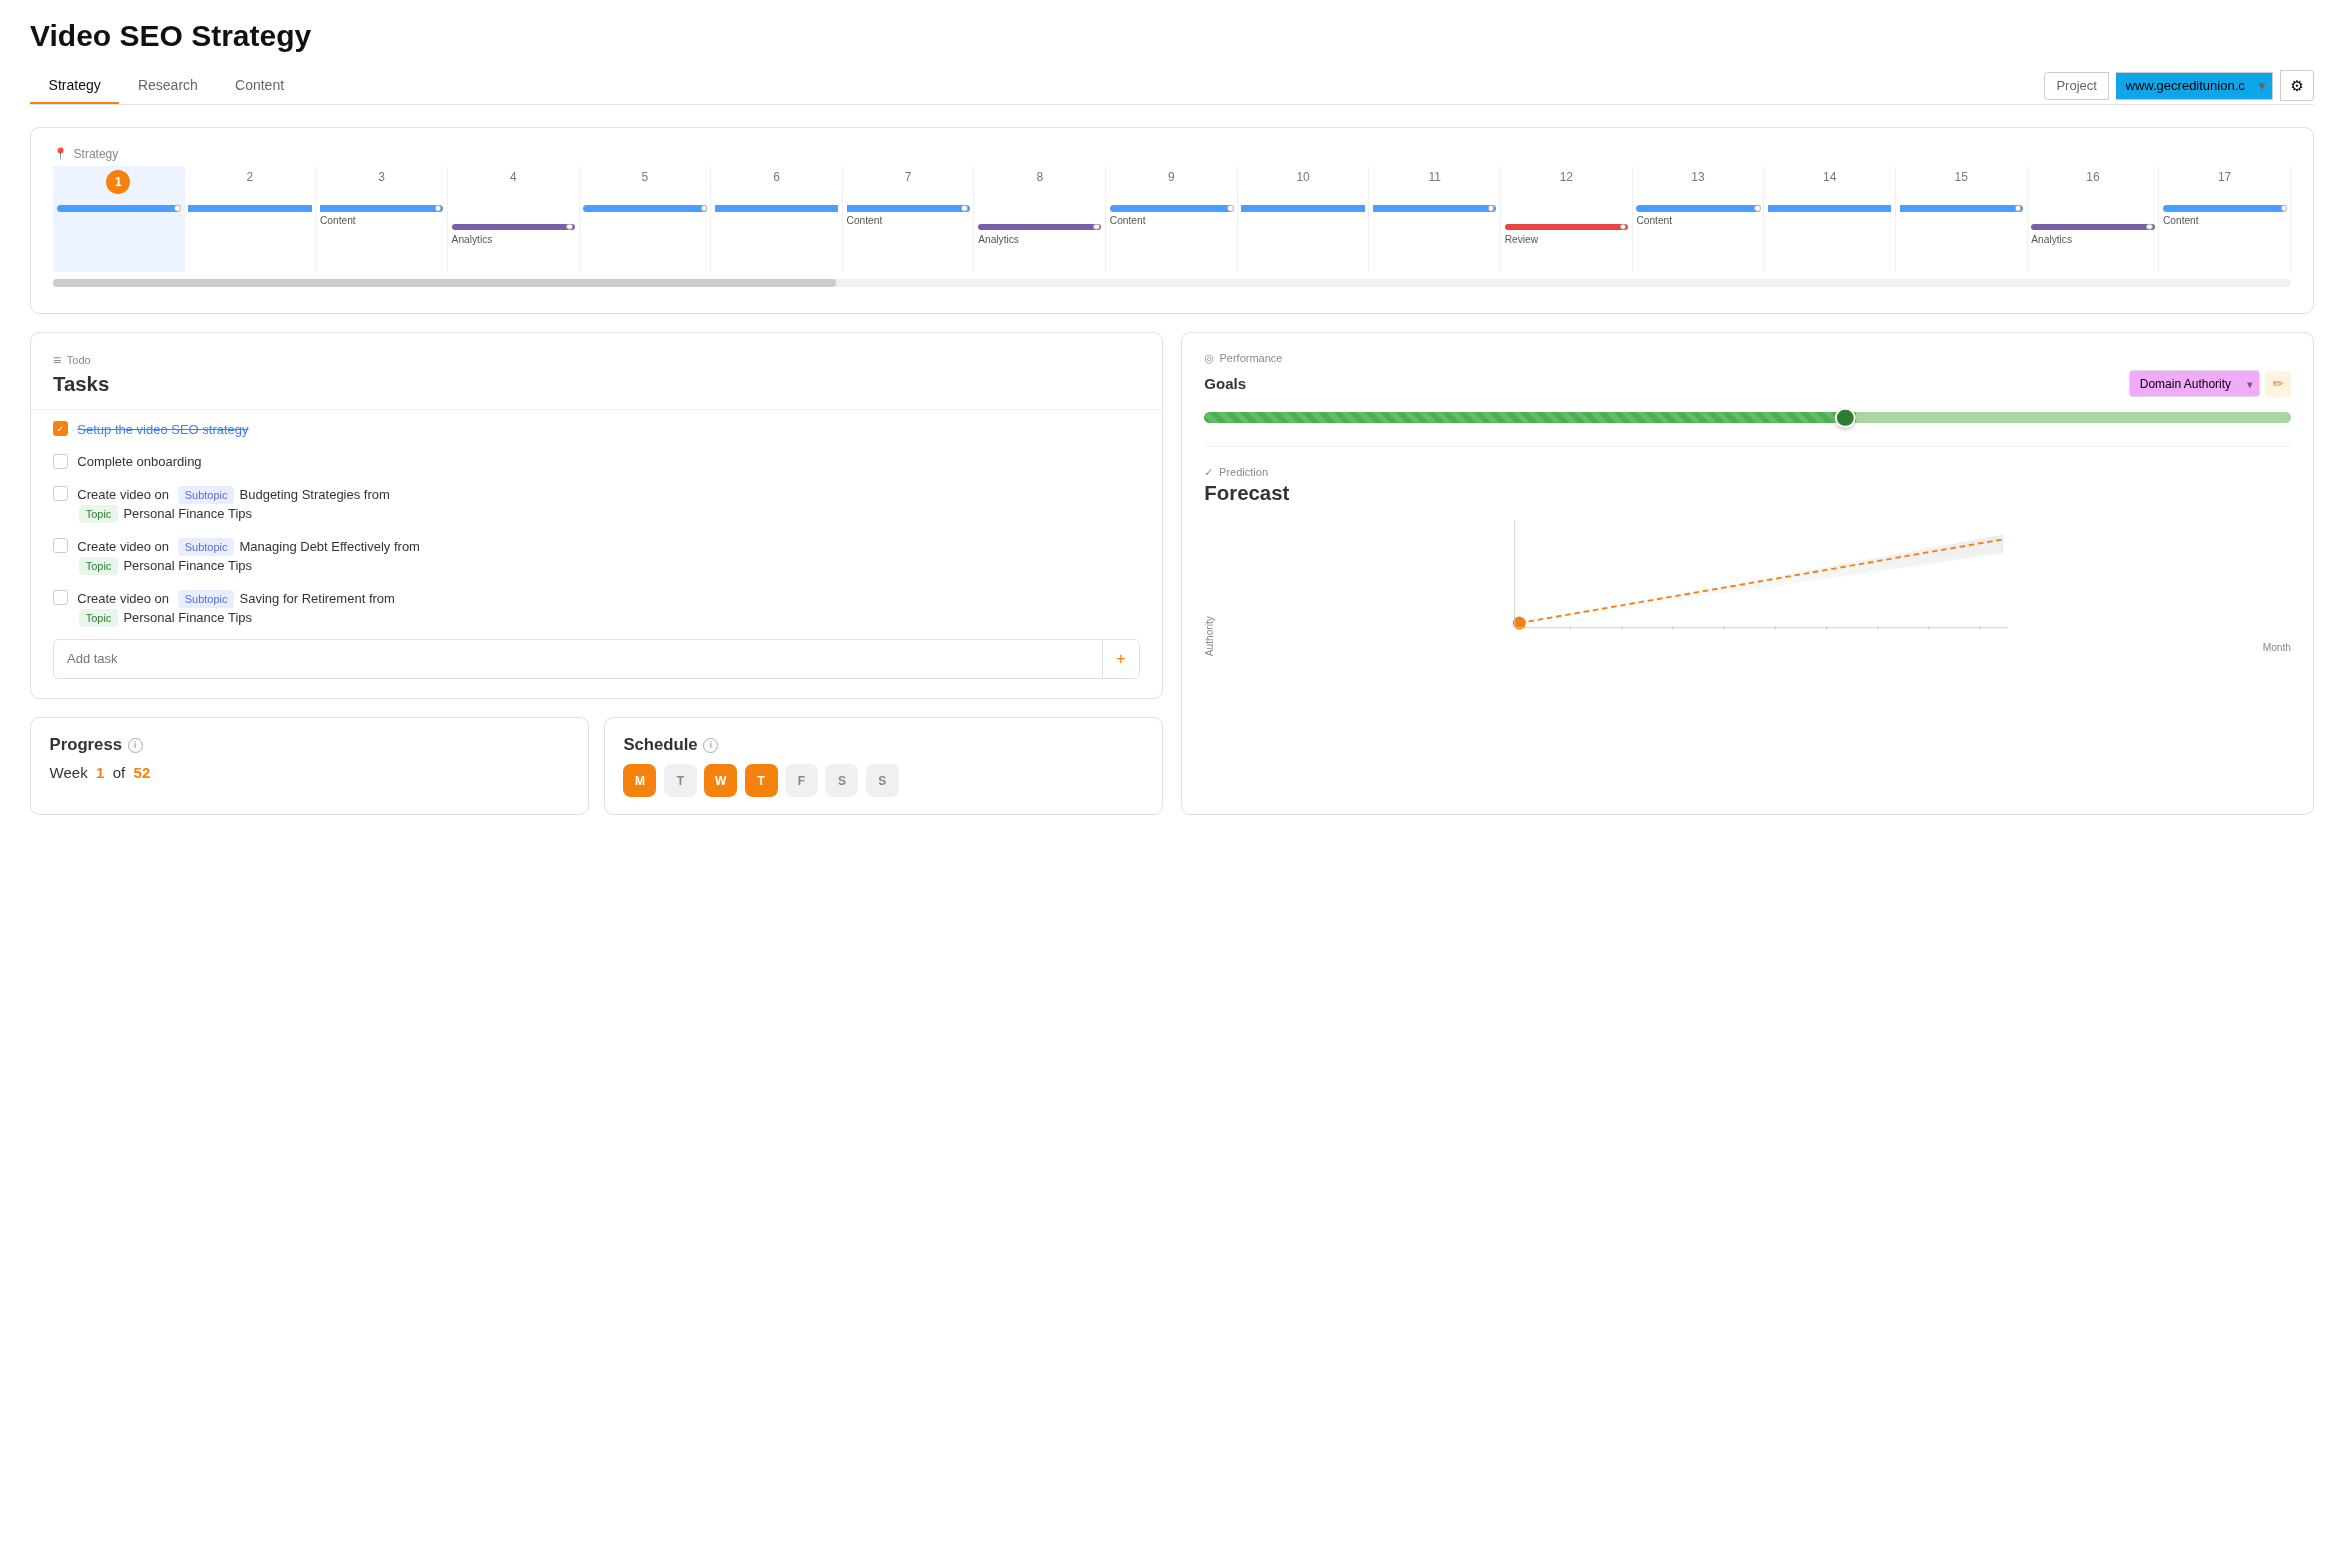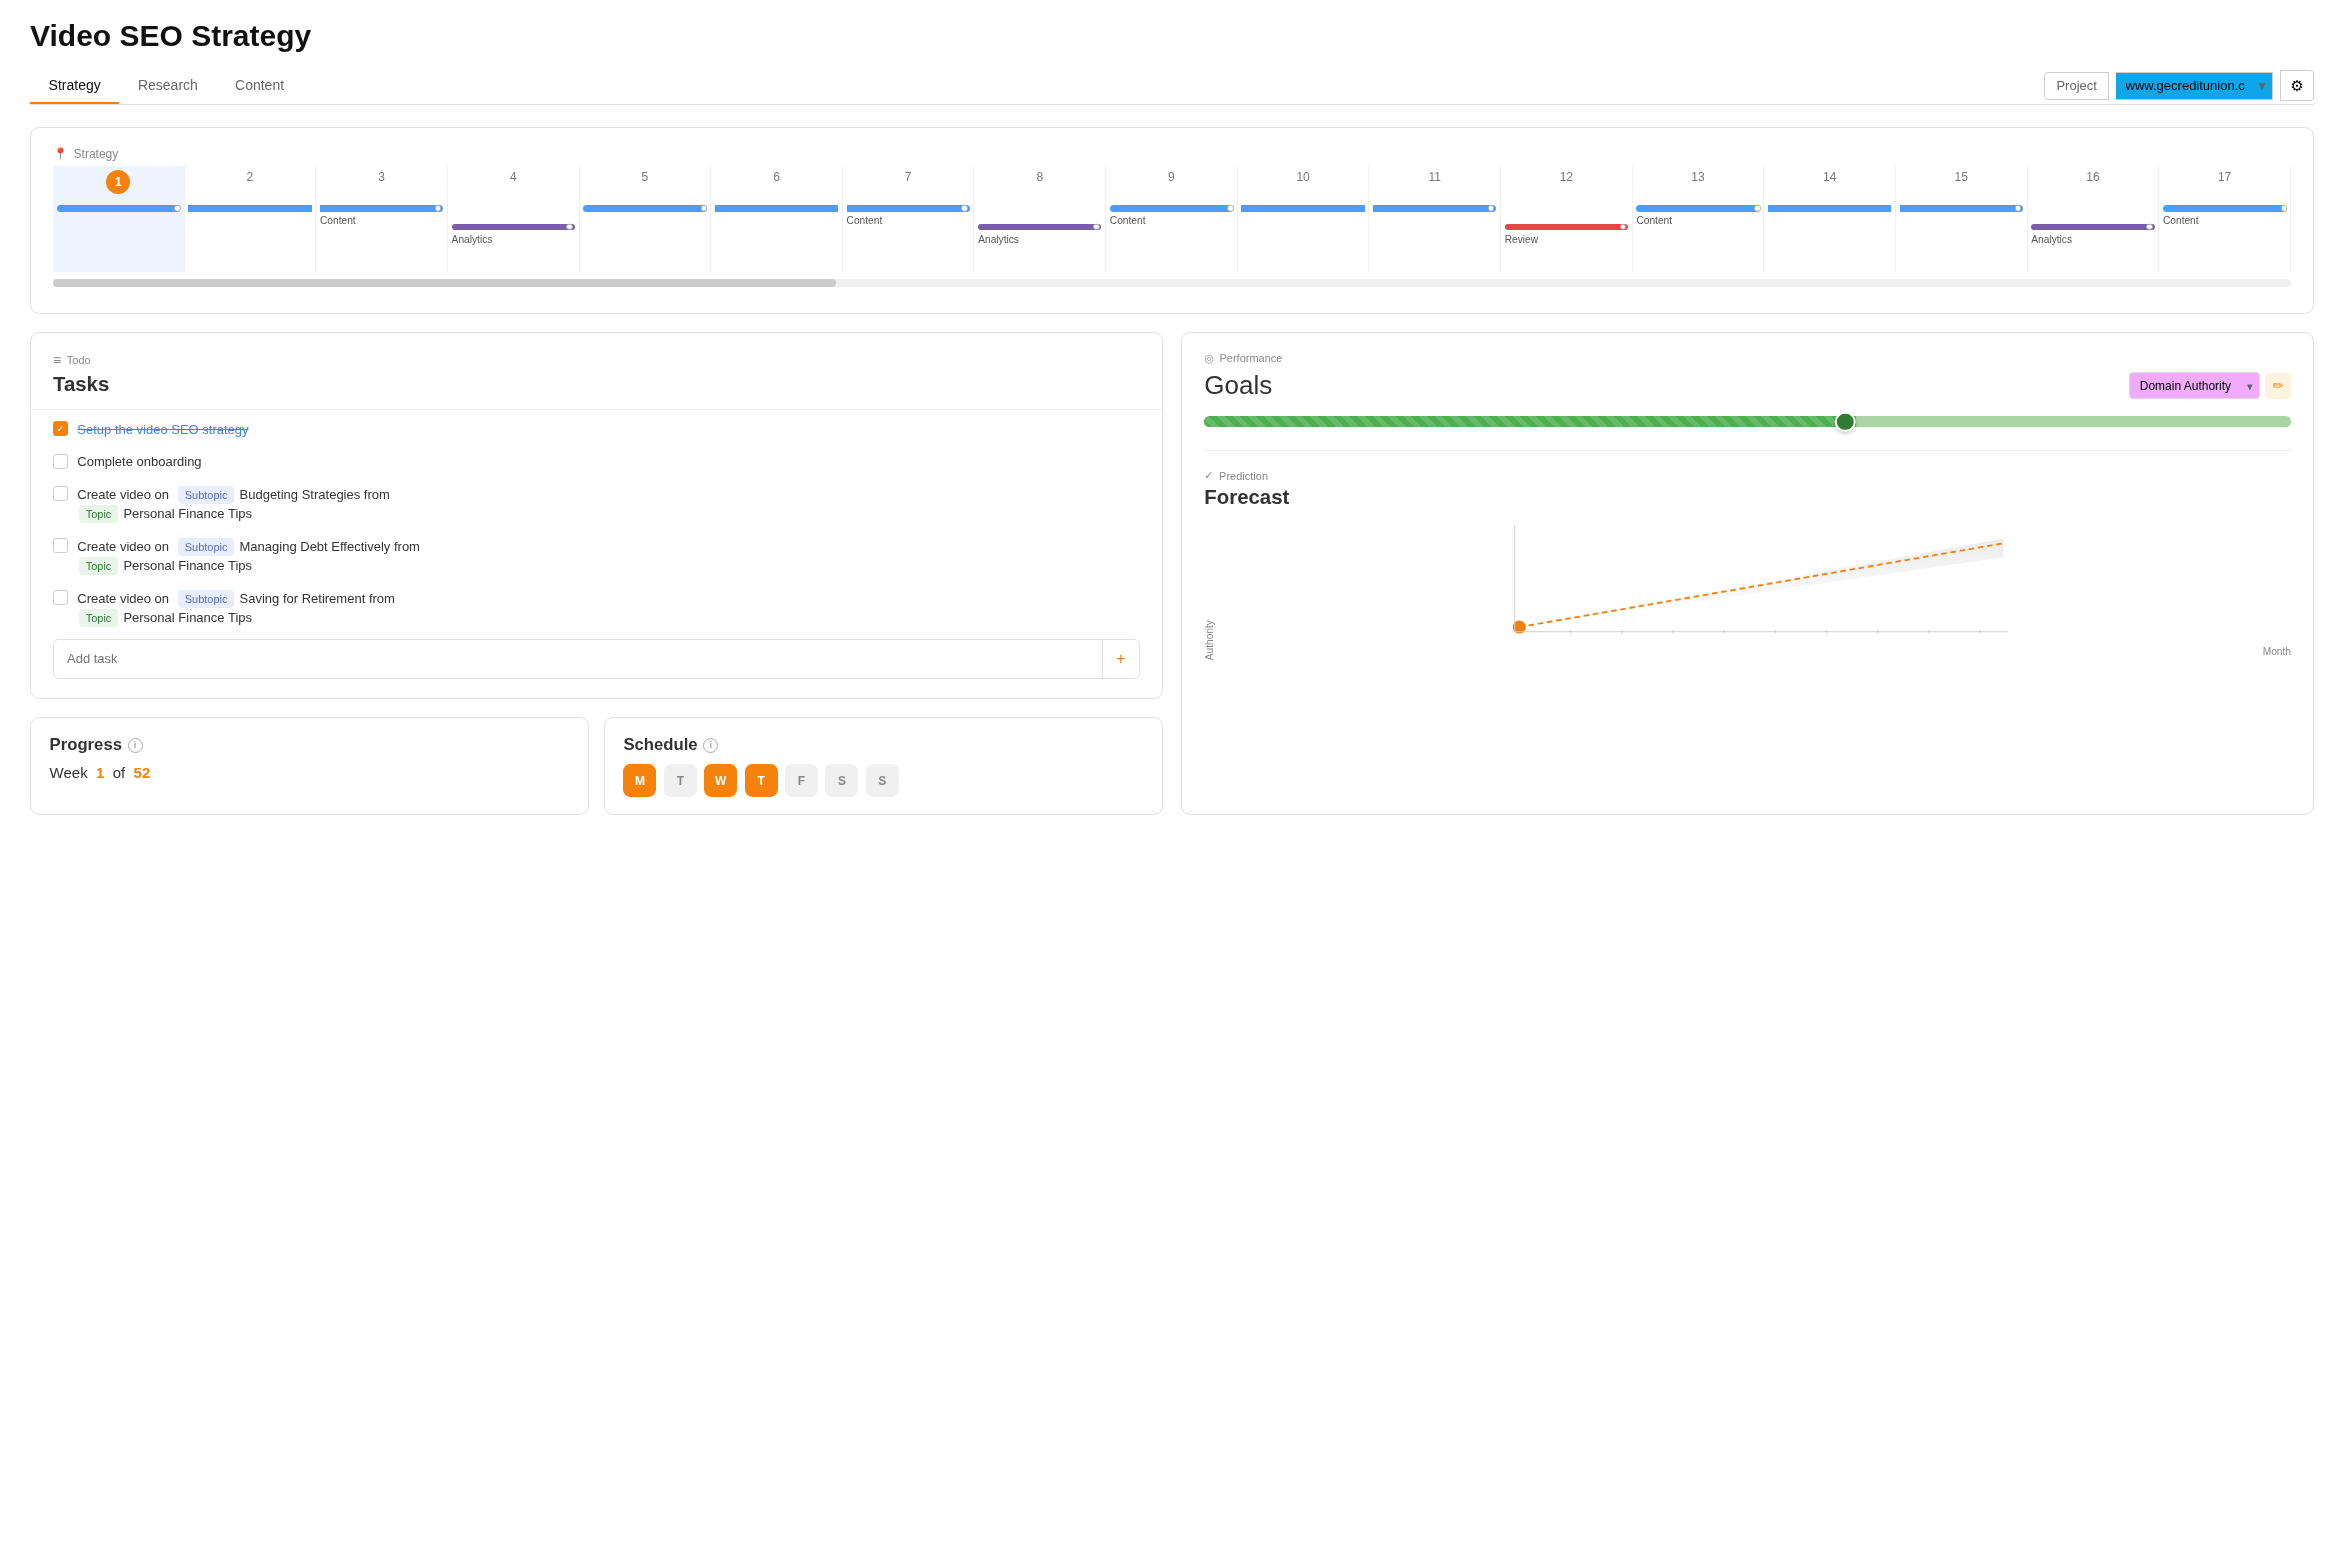--- a/index.html
+++ b/index.html
@@ -54,21 +54,21 @@
     .progress-week { font-size: 15px; color: #333; }
     .progress-week span.num { color: #f5820d; font-weight: 700; }
     .schedule-days { display: flex; gap: 7.4px; margin-top: 7.4px; }
     .day-btn { width: 33px; height: 33px; border-radius: 7.4px; border: none; font-size: 12px; font-weight: 600; cursor: pointer; }
     .day-btn.active { background: #f5820d; color: #fff; }
     .day-btn.inactive { background: #f0f0f0; color: #888; }
 
     
     .perf-card { background: #fff; border: 0.9px solid #e0e0e0; border-radius: 9.3px; padding: 18.6px 22px; }
     .perf-header { display: flex; align-items: center; justify-content: space-between; margin-bottom: 5.6px; }
-    .perf-title { font-size: 26px; font-weight: 400; }
+    .perf-title { font-size: 15px; font-weight: 700; }
     .perf-select-wrap { display: flex; align-items: center; gap: 5.6px; }
     .perf-select { border: 0.9px solid #ddd; border-radius: 3.7px; padding: 5.6px 26px 5.6px 9.3px; font-size: 12px; background: #f0abfc; cursor: pointer; appearance: none; }
     .perf-select-container { position: relative; }
     .perf-select-container::after { content: '▾'; position: absolute; right: 7.4px; top: 50%; transform: translateY(-50%); pointer-events: none; color: #666; font-size: 10.2px; }
     .edit-btn { background: #fff4e0; border: none; border-radius: 3.7px; padding: 5.6px 7.4px; cursor: pointer; color: #f5820d; font-size: 13px; }
 
     
     .goal-slider-wrap { margin: 15px 0 9.3px; position: relative; height: 18.6px; }
     .slider-track-bg { height: 11px; border-radius: 5.6px; background: #d4edda; position: relative; display: flex; align-items: center; }
     .slider-filled { width: 60%; height: 100%; background: repeating-linear-gradient(45deg, #4caf50, #4caf50 5.6px, #66bb6a 5.6px, #66bb6a 11px); border-radius: 5.6px 0 0 5.6px; }

